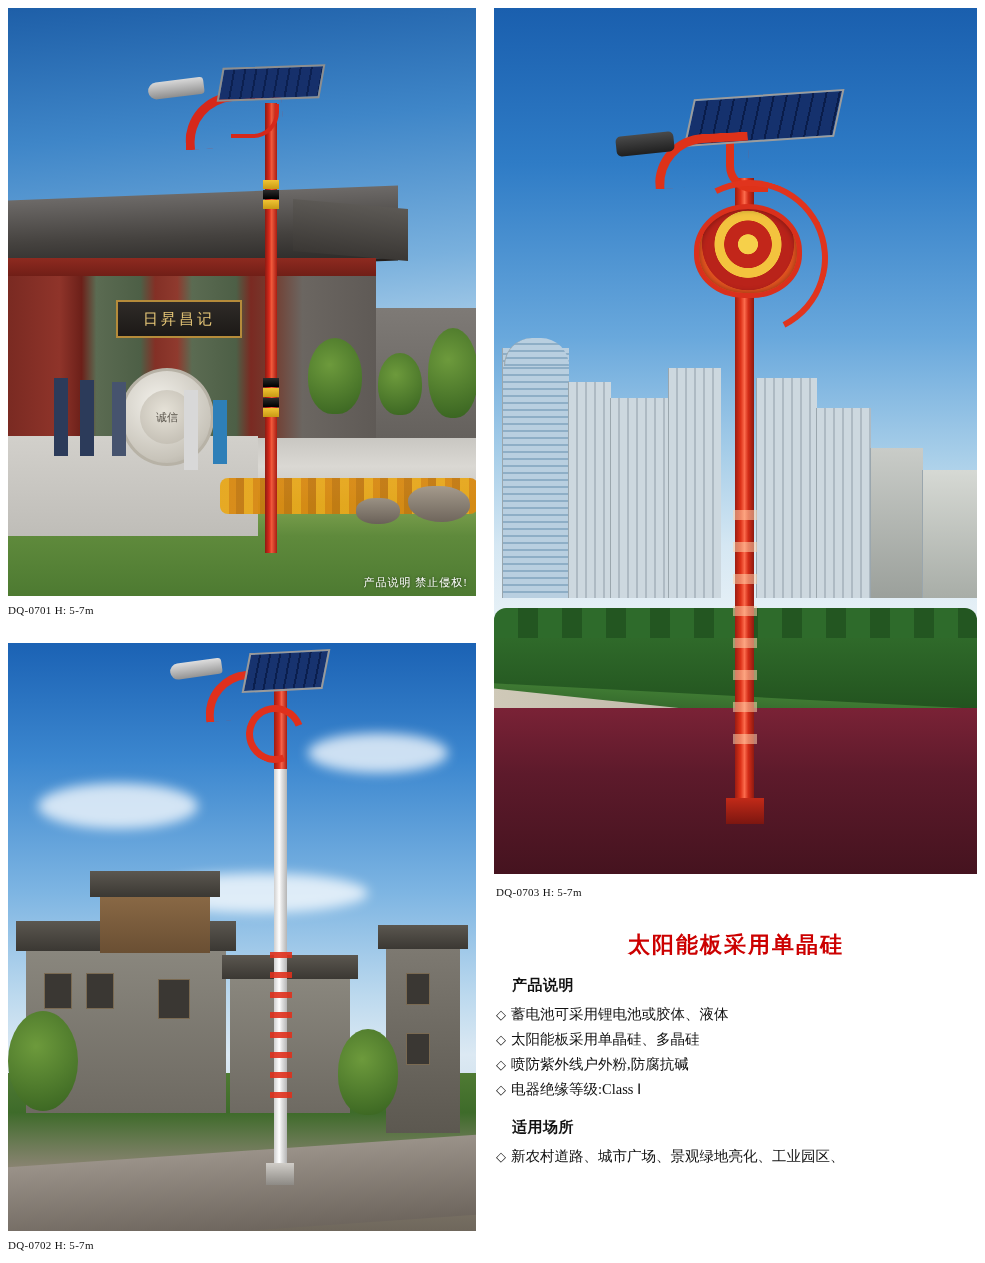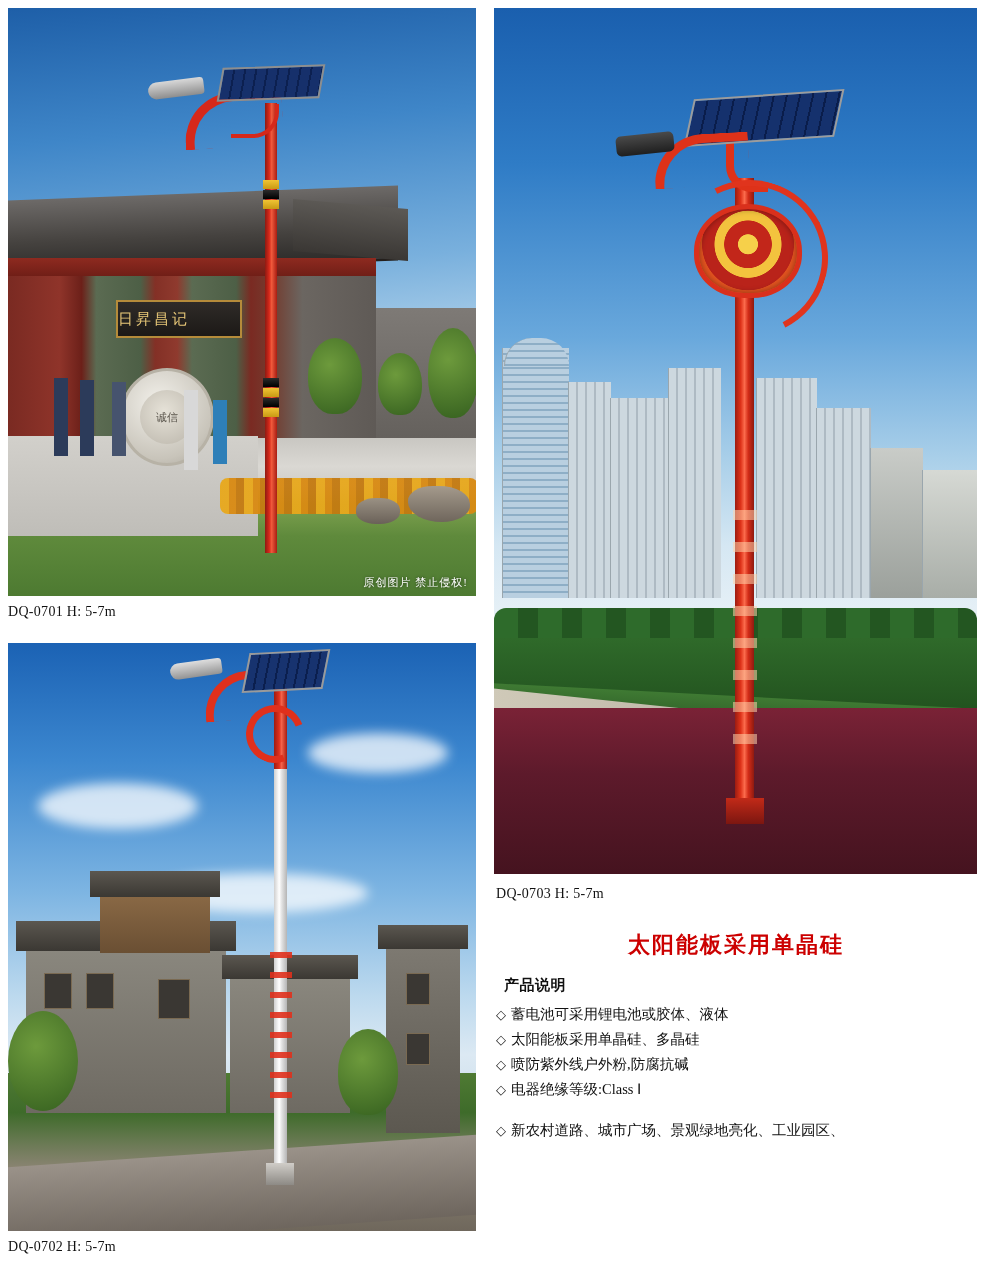--- a/index.html
+++ b/index.html
@@ -24,21 +24,21 @@
 
   
   .photo {
     position: absolute;
     overflow: hidden;
     background: #9fc6e8;
   }
   .caption {
     position: absolute;
     font-family: "Liberation Serif", serif;
-    font-size: 14px;
+    font-size: 11px;
     color: #111;
     letter-spacing: 0.3px;
     white-space: nowrap;
   }
 
   
   #photo1 { left: 8px; top: 8px; width: 468px; height: 588px; }
   .p1-sky {
     position: absolute; left: 0; top: 0; width: 100%; height: 100%;
     background: linear-gradient(175deg, #1e5fa8 0%, #3f86c8 22%, #79b0dd 45%, #b7d6ec 62%, #dbe8f2 73%, #e9eef2 80%);
@@ -61,20 +61,21 @@
   .p1-building {
     position: absolute; left: 0; top: 268px; width: 368px; height: 175px;
     background: linear-gradient(90deg, #7a2a22 0%, #8f342a 14%, #6c2019 20%, #5b6b52 24%, #4d5f46 36%, #833026 40%, #8f3a2e 46%, #5b6b52 50%, #4d5f46 62%, #7a2a22 66%, #733d30 72%, #6b6661 80%, #5f5a56 100%);
   }
   .p1-sign {
     position: absolute; left: 108px; top: 292px; width: 122px; height: 34px;
     background: linear-gradient(#2f2b28, #1c1917);
     border: 2px solid #b58b3a;
     color: #e8c878;
     font-size: 15px;
+    text-align: center;
     line-height: 34px;
     letter-spacing: 3px;
   }
   .p1-wall-right {
     position: absolute; left: 300px; top: 300px; width: 168px; height: 150px;
     background: linear-gradient(#7e7a76, #615d59);
   }
   .p1-ground {
     position: absolute; left: 0; top: 430px; width: 100%; height: 158px;
     background: linear-gradient(#c9c7c2 0%, #dad8d3 18%, #cfcdc8 30%, #7fa24f 42%, #5f8a3c 62%, #4d7a31 100%);
@@ -350,21 +351,21 @@
     font-weight: bold;
     font-size: 22px;
     text-align: center;
     letter-spacing: 2px;
     margin: 0 0 16px 0;
   }
   .sec-head {
     font-size: 15px;
     color: #111;
     font-weight: bold;
-    margin: 0 0 7px 8px;
+    margin: 0 0 7px 16px;
     letter-spacing: .5px;
   }
   .spec-list {
     list-style: none;
     margin: 0 0 16px 0;
     padding: 0;
   }
   .spec-list li {
     font-size: 14.5px;
     color: #111;
@@ -424,21 +425,21 @@
     <div class="p1-pole-band y" style="top:192px;"></div>
     <div class="p1-pole-band" style="top:370px;"></div>
     <div class="p1-pole-band y" style="top:380px;"></div>
     <div class="p1-pole-band" style="top:390px;"></div>
     <div class="p1-pole-band y" style="top:400px;"></div>
     <div class="p1-brace"></div>
     <div class="p1-arm"></div>
     <div class="p1-head"></div>
     <div class="p1-panel"></div>
 
-    <div class="p1-watermark">原创图片 禁止侵权!</div>
+    <div class="p1-watermark">产品说明 禁止侵权!</div>
   </div>
   <div class="caption cap1">DQ-0701  H: 5-7m</div>
 
   <div class="photo" id="photo2">
     <div class="p2-sky"></div>
     <div class="p2-cloud" style="left:30px; top:140px; width:160px; height:46px;"></div>
     <div class="p2-cloud" style="left:300px; top:90px; width:140px; height:40px;"></div>
     <div class="p2-cloud" style="left:140px; top:230px; width:220px; height:40px;"></div>
 
     <div class="p2-ground"></div>
@@ -511,18 +512,19 @@
     <div id="spec-title">太阳能板采用单晶硅</div>
 
     <div class="sec-head">产品说明</div>
     <ul class="spec-list">
       <li><span class="dia">◇</span><span>蓄电池可采用锂电池或胶体、液体</span></li>
       <li><span class="dia">◇</span><span>太阳能板采用单晶硅、多晶硅</span></li>
       <li><span class="dia">◇</span><span>喷防紫外线户外粉,防腐抗碱</span></li>
       <li><span class="dia">◇</span><span>电器绝缘等级:Class Ⅰ</span></li>
     </ul>
 
+    <div class="sec-head">适用场所</div>
     <ul class="spec-list">
       <li><span class="dia">◇</span><span>新农村道路、城市广场、景观绿地亮化、工业园区、</span></li>
     </ul>
   </div>
 
 </div>
 
 </body></html>

